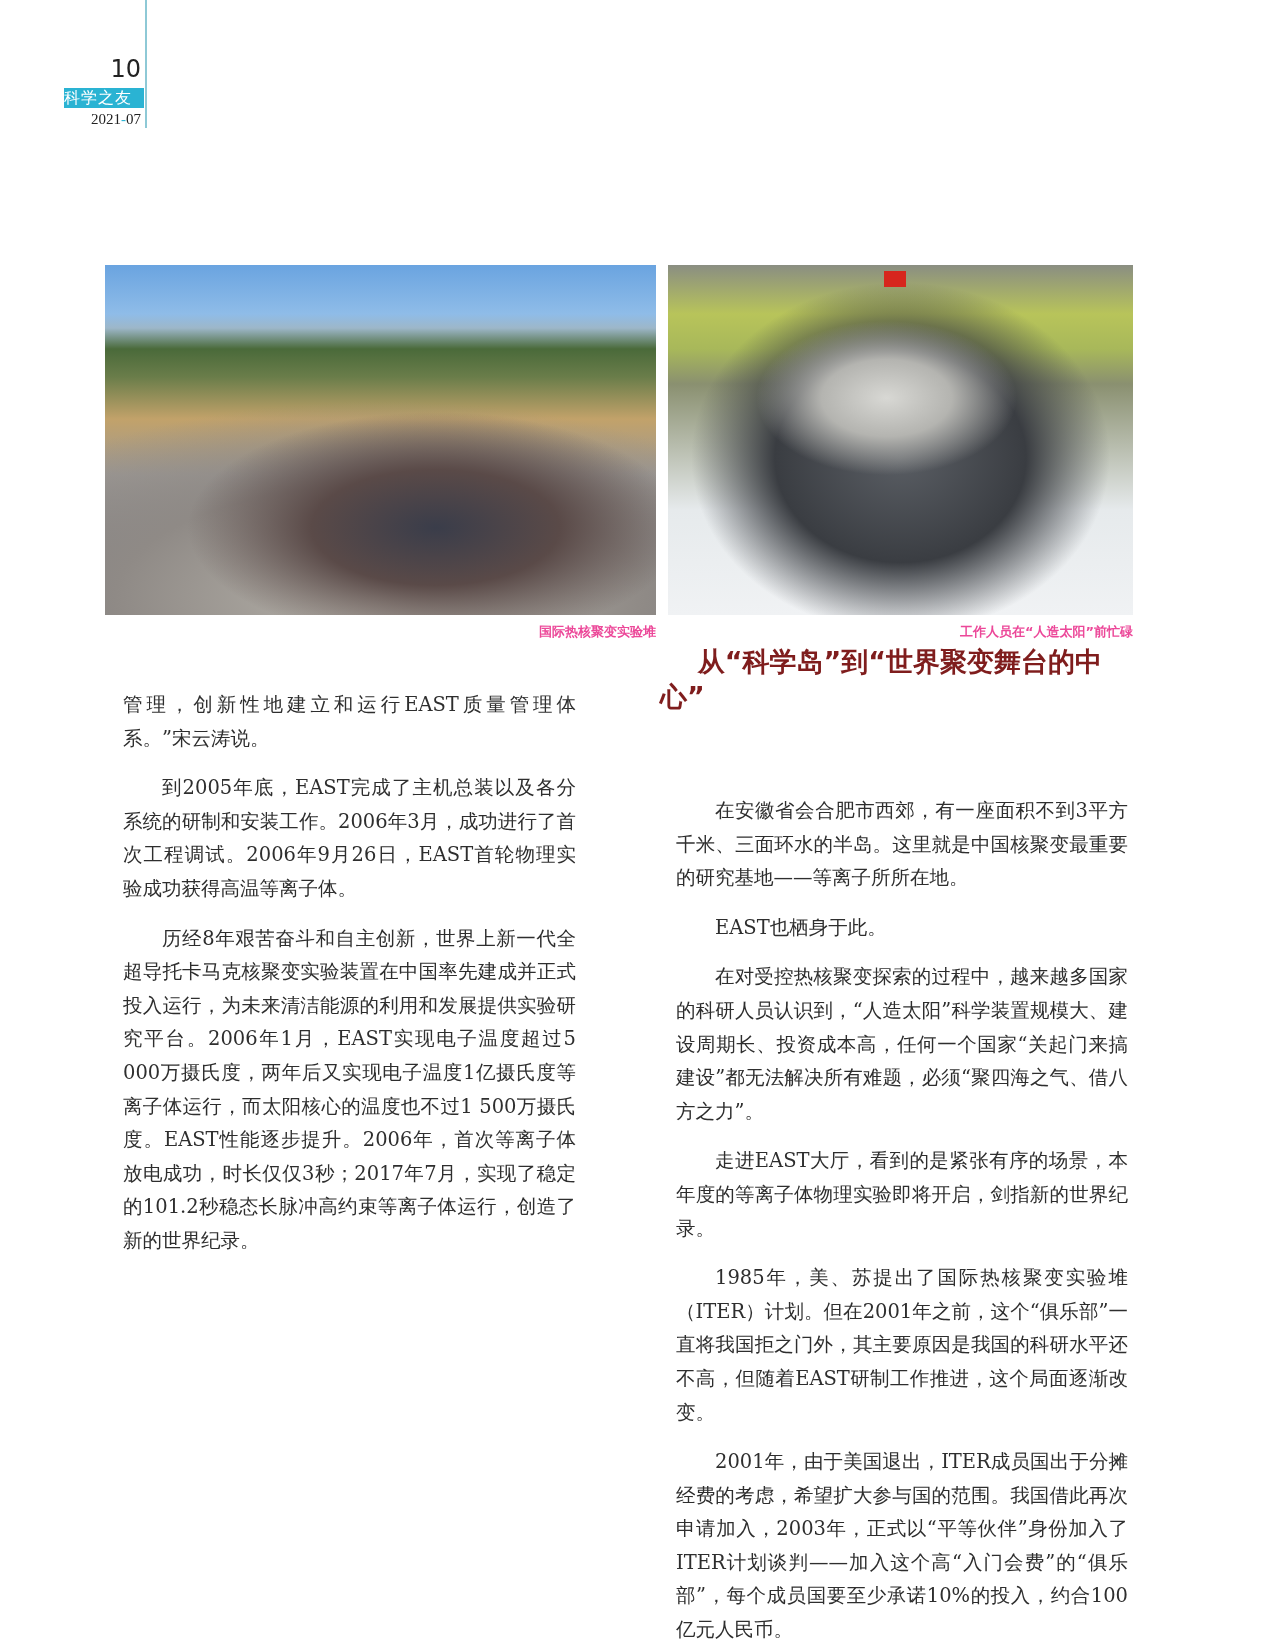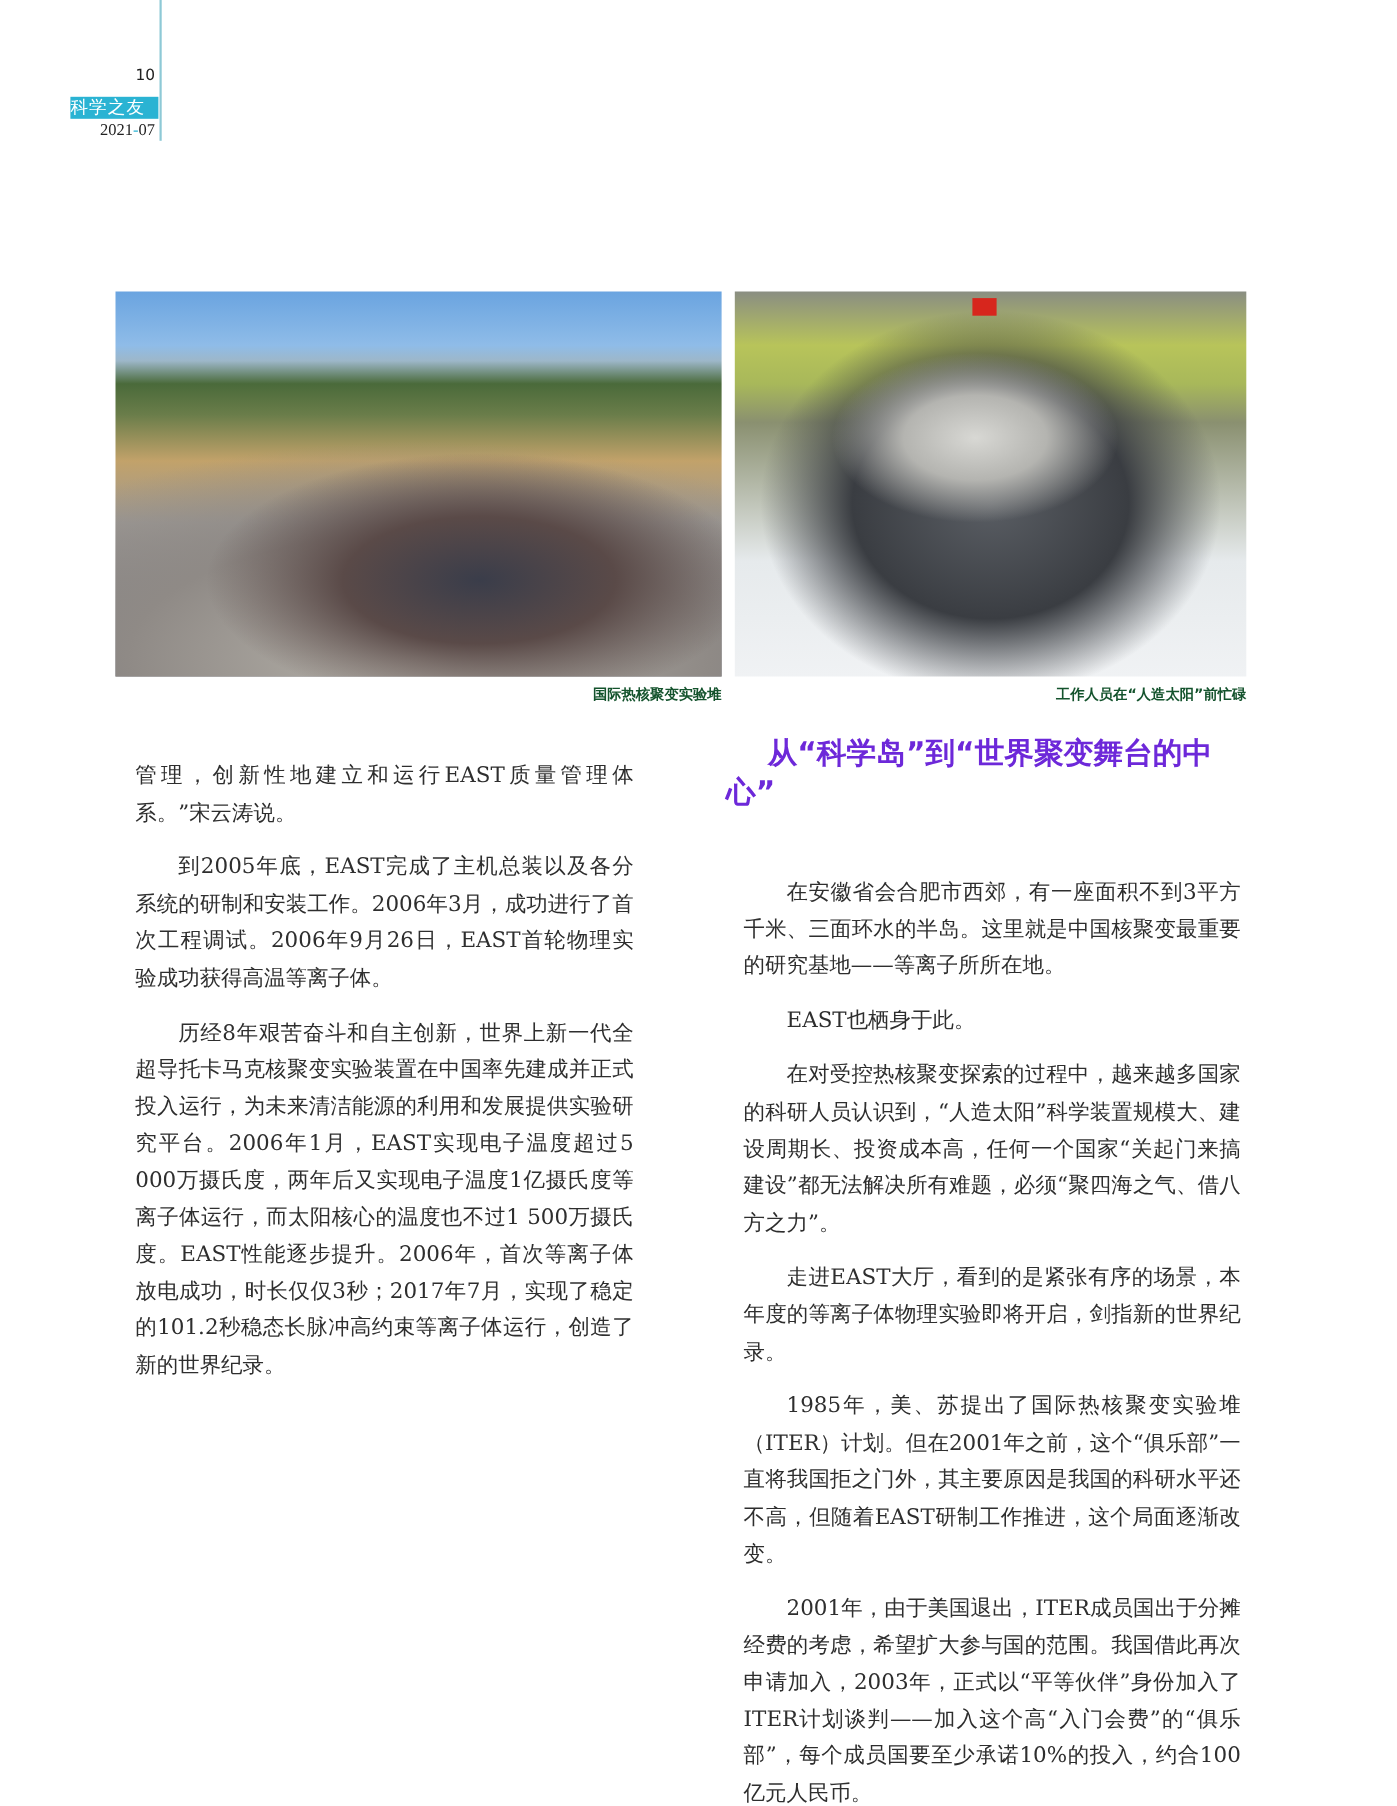--- a/index.html
+++ b/index.html
@@ -1,48 +1,48 @@
 <!DOCTYPE html>
 <html><head>
 <meta charset="utf-8">
 <style>
   html, body { margin:0; padding:0; background:#ffffff; }
   body { width:1270px; height:1642px; position:relative; overflow:hidden;
          font-family:"DejaVu Serif","Liberation Serif",serif; color:#2b2b2b; }
   .vline { position:absolute; left:145px; top:0; width:2px; height:128px; background:#8ec9d6; }
   .page-num { position:absolute; right:1129px; top:56px; font-family:"DejaVu Sans","Liberation Sans",sans-serif;
-              font-size:14px; color:#222; line-height:26px; text-align:right;margin-left:16px; }
+              font-size:24px; color:#222; line-height:26px; text-align:right;margin-left:16px; }
   .mag-badge { position:absolute; left:64px; top:88px; width:80px; height:20px; background:#2ab3d3; color:#fff;
                font-family:"DejaVu Sans","Liberation Sans",sans-serif; font-size:16px; line-height:20px; text-align:left; letter-spacing:1px; }
   .issue { position:absolute; right:1129px; top:110px; font-family:Liberation Serif, serif;
            font-size:15px; color:#222; line-height:18px; }
   .issue .dash { color:#2ab3d3; }
   .photo { position:absolute; top:265px; height:350px; overflow:hidden; }
   .photo-left { left:105px; width:551px;
     background:
       radial-gradient(ellipse 75% 55% at 60% 75%, #3a3d4a 0%, #5a4a48 30%, rgba(0,0,0,0) 60%),
       radial-gradient(ellipse 120% 80% at 50% 95%, #b8b4ac 0%, #8f8a86 40%, rgba(0,0,0,0) 70%),
       linear-gradient(180deg, #6aa4e0 0%, #8fbce8 14%, #9db7c9 18%, #4a6a3a 24%, #6a7d4a 32%, #c2a26a 44%, #9c9894 60%, #6f7078 100%); }
   .photo-right { left:668px; width:465px;
     background:
       radial-gradient(ellipse 28% 22% at 47% 38%, #d8d8d4 0%, #b4b4b0 50%, rgba(0,0,0,0) 100%),
       radial-gradient(ellipse 45% 50% at 50% 55%, #5a5e64 0%, #3a3d42 60%, rgba(0,0,0,0) 100%),
       linear-gradient(180deg, #8a8e82 0%, #b8c45a 14%, #a8b85a 24%, #8a9070 34%, #e6eaec 70%, #f0f2f4 100%); }
   .flag { position:absolute; left:216px; top:6px; width:22px; height:16px; background:#d7261d; }
   .caption { position:absolute; top:623px; font-family:"DejaVu Sans","Liberation Sans",sans-serif;
-             font-size:13px; font-weight:bold; color:#14532d; line-height:18px; text-align:right; }
+             font-size:13px; font-weight:bold; color:#ec4899; line-height:18px; text-align:right; }
   .cap-left { left:105px; width:551px; }
   .cap-right { left:668px; width:465px; }
   .col { position:absolute; font-size:19.5px; line-height:33.6px; color:#2e2e2e; text-align:justify; }
   .col-left { left:107px; top:672px; width:485px; }
   .col-right { left:660px; top:778px; width:484px; }
   .col p { margin:16px; }
   .col p.indent { text-indent:2em; }
-  .heading { position:absolute; left:660px; top:668px; width:484px; font-family:"DejaVu Sans","Liberation Sans",sans-serif;
-             font-size:27px; font-weight:bold; line-height:35px; color:#6d28d9; text-indent:1.4em; }
+  .heading { position:absolute; left:660px; top:644px; width:484px; font-family:"DejaVu Sans","Liberation Sans",sans-serif;
+             font-size:27px; font-weight:bold; line-height:35px; color:#7f1d1d; text-indent:1.4em; }
 </style>
 </head>
 <body>
 
 <div class="vline"></div>
 <div class="page-num">10</div>
 <div class="mag-badge">科学之友</div>
 <div class="issue"><span>2021</span><span class="dash">-</span><span>07</span></div>
 
 <div class="photo photo-left"></div>

